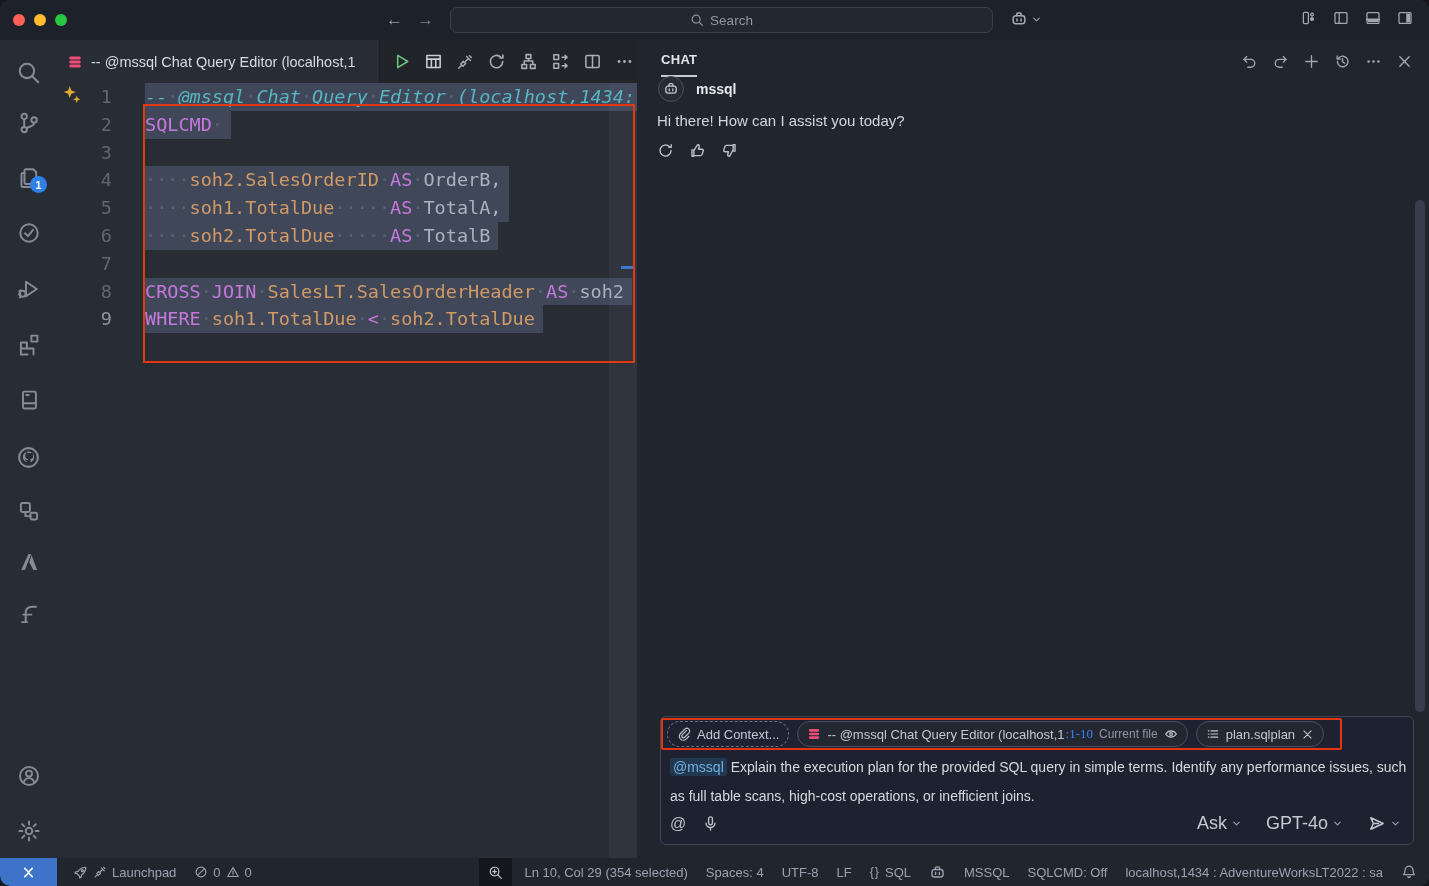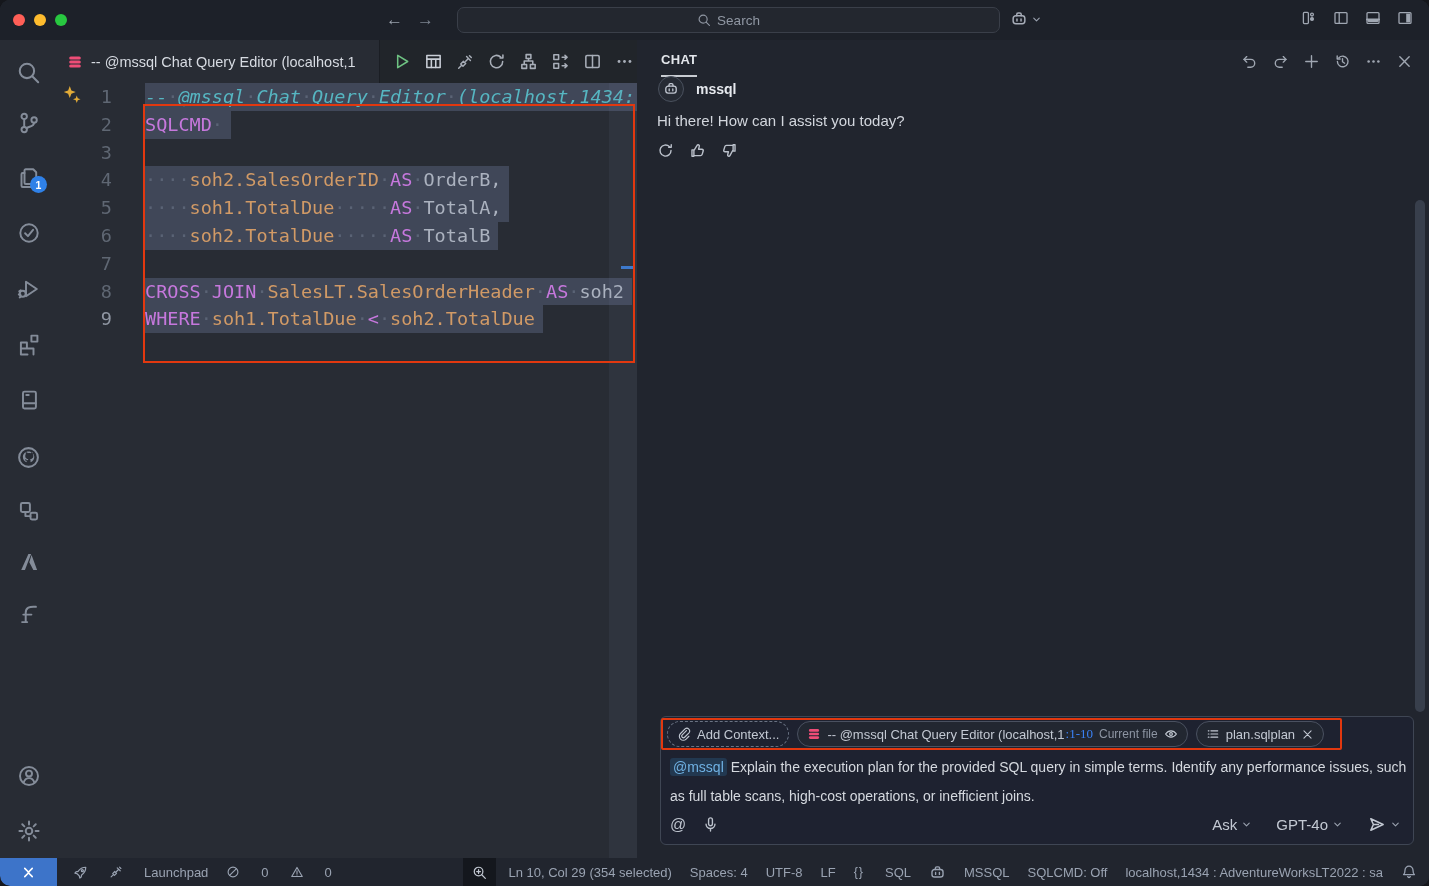--- a/index.html
+++ b/index.html
@@ -9,21 +9,21 @@
   svg.ic{display:inline-block;vertical-align:middle;fill:none;stroke:currentColor;stroke-width:1.3;stroke-linecap:round;stroke-linejoin:round;}
 
   
   .titlebar{position:absolute;left:0;top:0;width:1429px;height:40px;background:#1d2129;display:flex;align-items:center;}
   .lights{display:flex;gap:9px;margin-left:13px;}
   .light{width:12px;height:12px;border-radius:50%;}
   .l-close{background:#ff5f57;}.l-min{background:#febc2e;}.l-zoom{background:#28c840;}
   .navarrows{position:absolute;left:386px;top:0;height:40px;display:flex;align-items:center;gap:14px;font-size:17px;color:#9aa1ac;}
   .navarrows .fwd{color:#7c London848f;}
   .searchbox{position:absolute;left:450px;top:7px;width:543px;height:26px;background:#23272f;border:1px solid #3a3f49;
-    border-radius:7px;display:flex;align-items:center;justify-content:center;gap:6px;color:#9097a3;font-size:13.5px;margin-left:7px;}
+    border-radius:7px;display:flex;align-items:center;justify-content:center;gap:6px;color:#9097a3;font-size:13.5px;}
   .tb-copilot{position:absolute;left:1010px;top:10px;display:flex;align-items:center;gap:3px;color:#a8aeb9;}
   .tb-right{position:absolute;right:14px;top:10px;display:flex;align-items:center;gap:14px;color:#a0a7b2;}
 
   
   .main{position:absolute;top:40px;left:0;right:0;bottom:28px;display:flex;}
   .activitybar{width:57px;background:#282c34;position:relative;flex:none;}
   .ab-icon{position:absolute;left:0;width:57px;height:40px;display:flex;align-items:center;justify-content:center;color:#848c99;}
   .ab-badge{position:absolute;left:30px;top:18px;width:17px;height:17px;background:#2f81e8;color:#fff;border-radius:50%;
     font-size:10.5px;display:flex;align-items:center;justify-content:center;font-weight:bold;}
 
@@ -70,30 +70,30 @@
   .chip{height:26px;display:flex;align-items:center;gap:6px;padding:0 9px;border-radius:13px;font-size:13px;color:#c3c9d3;background:#222731;border:1px solid #4a5160;white-space:nowrap;}
   .chip.addctx{border:1px dashed #6a7383;background:transparent;}
   .chip .dim{color:#8d95a3;font-size:12px;}
   .chip .rng{color:#3b82f6;font-family:Liberation Serif, serif;}
   .anno-chips{position:absolute;left:0;top:1px;width:681px;height:32px;border:2px solid #e2380f;pointer-events:none;border-radius:2px;}
   .input-text{position:absolute;left:9px;top:36px;width:738px;font-size:14px;line-height:29px;color:#d5d9df;}
   .mention{background:#223850;color:#6fb1e3;border-radius:3px;padding:1px 3px;}
   .input-controls{position:absolute;left:9px;right:12px;bottom:10px;display:flex;align-items:center;color:#bcc2cc;}
   .ic-left{display:flex;gap:16px;align-items:center;}
   .at-glyph{font-size:16px;}
-  .ic-right{margin-left:auto;display:flex;gap:7px;font-size:15px;color:#c3c9d3;}
+  .ic-right{margin-left:auto;display:flex;gap:7px;font-size:18px;color:#c3c9d3;}
   .ctrl{display:flex;align-items:center;gap:4px;}
   .chev{color:#9aa2af;}
   .gap18{width:10px;}
 
   
   .statusbar{position:absolute;left:0;bottom:0;width:1429px;height:28px;background:#21252e;display:flex;align-items:center;
     font-size:13px;color:#9aa3b2;white-space:nowrap;}
   .remote{width:57px;height:28px;background:#3d74c9;color:#fff;display:flex;align-items:center;justify-content:center;flex:none;border-bottom-left-radius:10px;}
-  .sb-item{display:flex;align-items:center;gap:21px;margin-right:18px;}
+  .sb-item{display:flex;align-items:center;gap:5px;margin-right:18px;}
   .sb-left{display:flex;align-items:center;margin-left:16px;}
   .spacer{flex:1;}
   .zoombox{width:33px;height:28px;background:#14171d;display:flex;align-items:center;justify-content:center;color:#c2c8d2;margin-right:12px;flex:none;}
   .braces{font-size:12.5px;letter-spacing:1px;}
 </style>
 </head>
 <body>
 
 <svg width="0" height="0" style="position:absolute">
   <symbol id="i-search" viewBox="0 0 16 16">

